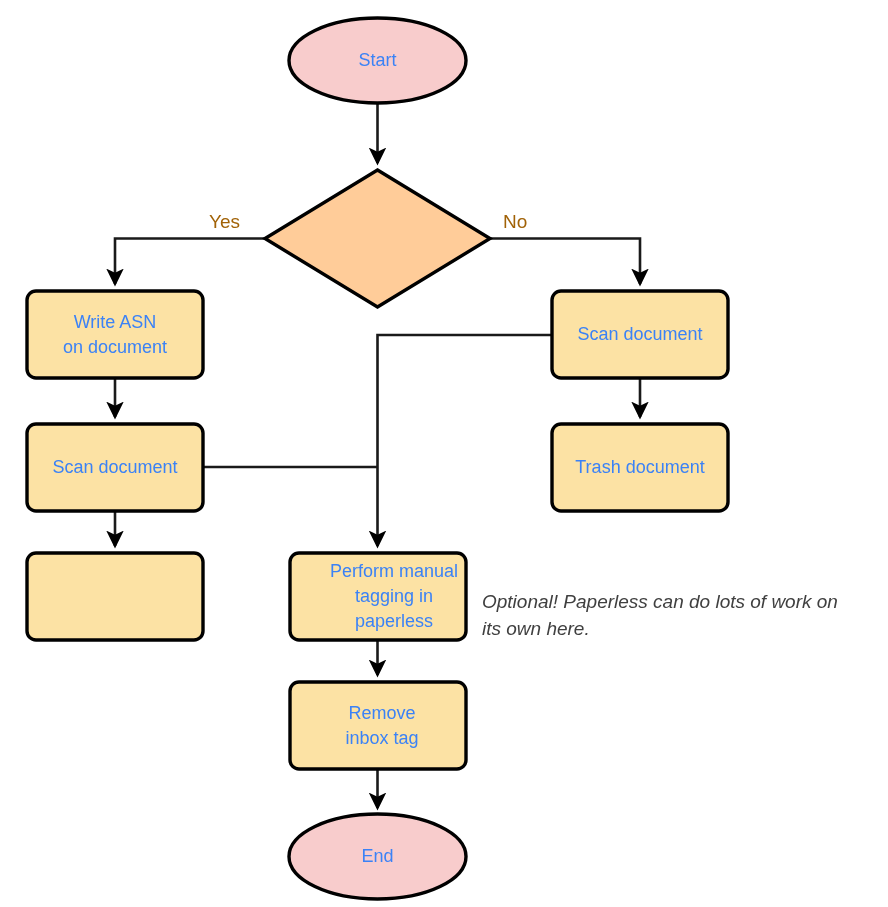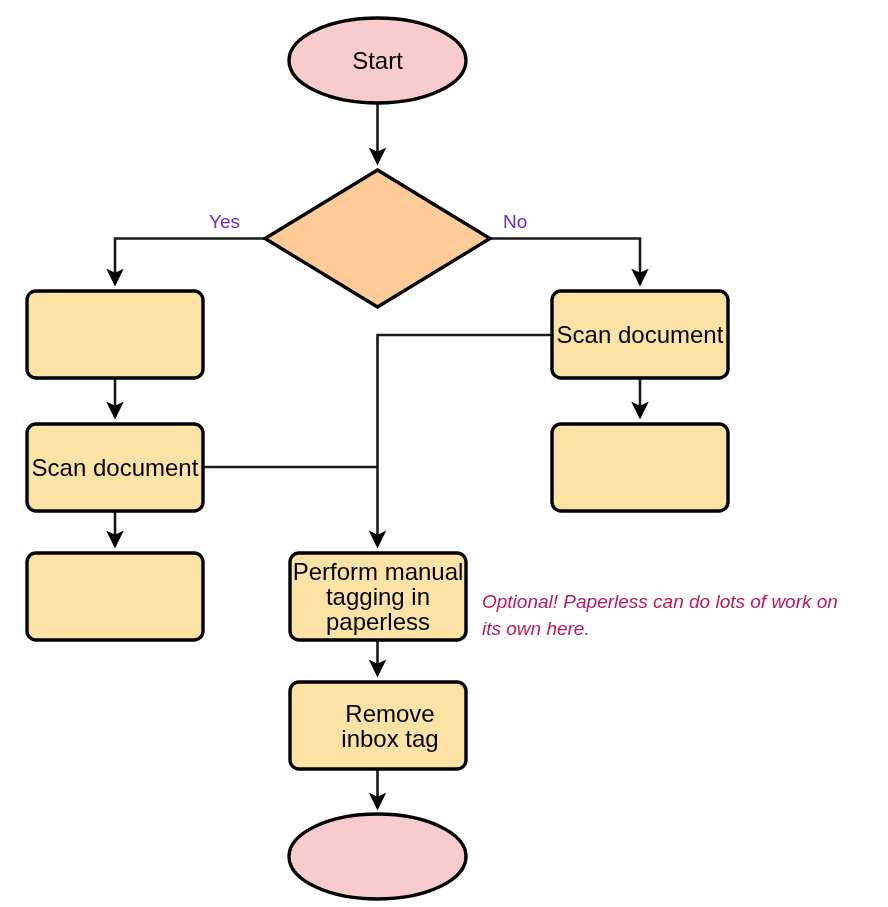--- a/index.html
+++ b/index.html
@@ -25,38 +25,38 @@
     left: 0;
     width: 888px;
     height: 907px;
   }
   .node-label {
     position: absolute;
     display: flex;
     align-items: center;
     justify-content: center;
     text-align: center;
-    color: #000000;
+    color: #3b82f6;
     font-family: "Liberation Sans", sans-serif;
-    font-size: 24px;
+    font-size: 18px;
     line-height: 25px;
     white-space: pre-line;
     pointer-events: none;
   }
   .edge-label {
     position: absolute;
-    color: #6d28d9;
+    color: #a16207;
     font-family: "Liberation Sans", sans-serif;
     font-size: 19px;
     line-height: 22px;
     white-space: nowrap;
   }
   .note-text {
     position: absolute;
-    color: #be185d;
+    color: #404040;
     font-family: "Liberation Sans", sans-serif;
     font-style: italic;
     font-size: 19px;
     line-height: 27px;
     white-space: pre-line;
   }
 </style>
 </head>
 <body>
 
@@ -109,34 +109,38 @@
     <rect x="290" y="553" width="176" height="87" rx="9" ry="9" fill="#FCE2A4" stroke="#000000" stroke-width="3.4"></rect>
 
     <rect x="290" y="682" width="176" height="87" rx="9" ry="9" fill="#FCE2A4" stroke="#000000" stroke-width="3.4"></rect>
 
     <ellipse cx="377.5" cy="856.5" rx="88.5" ry="42.5" fill="#F8CCCC" stroke="#000000" stroke-width="3.4"></ellipse>
   </svg>
 
   <div class="node-label" style="left:289px; top:18px; width:177px; height:85px;">Start</div>
 
 
+  <div class="node-label" style="left:27px; top:291px; width:176px; height:87px;">Write ASN
+on document</div>
 
   <div class="node-label" style="left:27px; top:424px; width:176px; height:87px;">Scan document</div>
 
 
   <div class="node-label" style="left:552px; top:291px; width:176px; height:87px;">Scan document</div>
 
+  <div class="node-label" style="left:552px; top:424px; width:176px; height:87px;">Trash document</div>
 
-  <div class="node-label" style="left:290px; top:553px; width:176px; height:87px;">Perform manual
+  <div class="node-label" style="left:306px; top:553px; width:176px; height:87px;">Perform manual
 tagging in
 paperless</div>
 
-  <div class="node-label" style="left:302px; top:682px; width:176px; height:87px;">Remove
+  <div class="node-label" style="left:294px; top:682px; width:176px; height:87px;">Remove
 inbox tag</div>
 
+  <div class="node-label" style="left:289px; top:814px; width:177px; height:85px;">End</div>
 
   <div class="edge-label" style="left:209px; top:211px;">Yes</div>
 
   <div class="edge-label" style="left:503px; top:211px;">No</div>
 
   <div class="note-text" style="left:482px; top:588px; width:400px;">Optional! Paperless can do lots of work on
 its own here.</div>
 
 </div>
 

